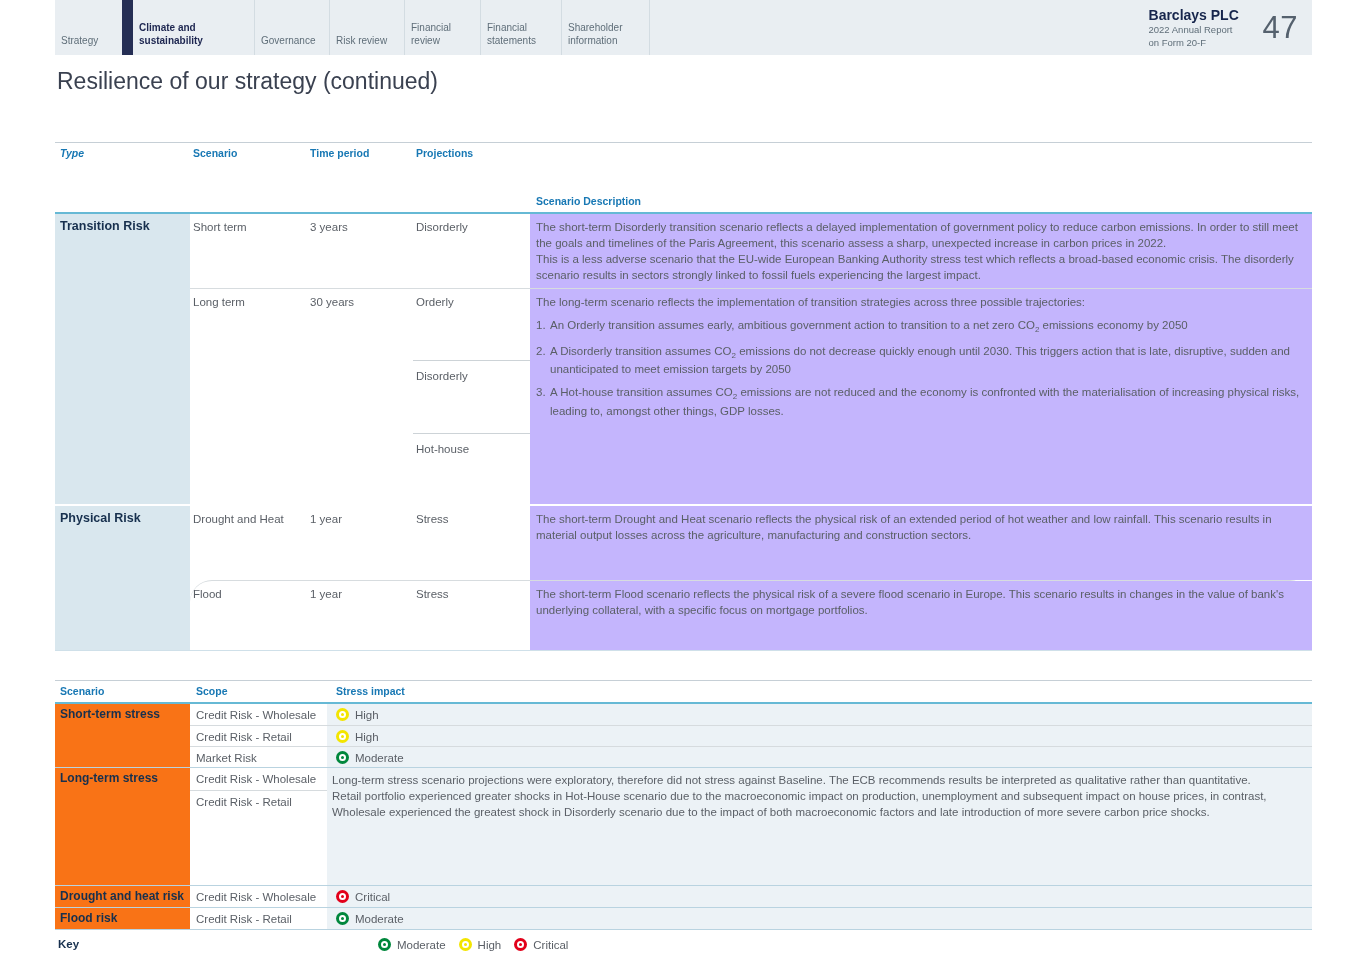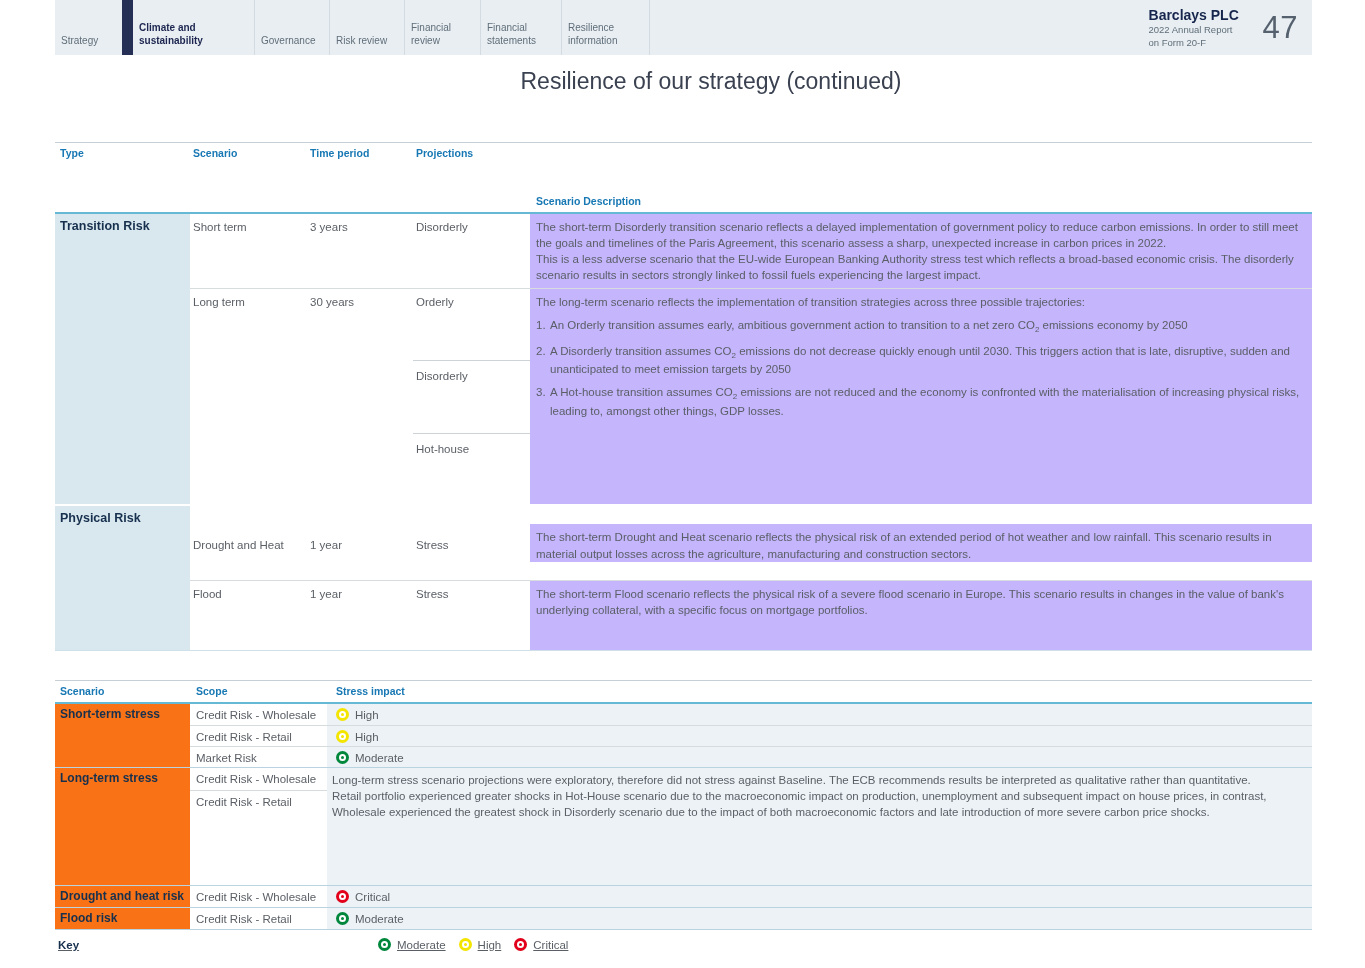--- a/index.html
+++ b/index.html
@@ -14,45 +14,45 @@
   .tab.active { font-weight:bold; color:#1d2650; }
   .tab-bar { width:11px; background:#252e54; }
   .w-strategy{width:67px; border-right:none;} .w-climate{width:122px;} .w-gov{width:75px;}
   .w-risk{width:75px;} .w-finrev{width:76px;} .w-finst{width:81px;} .w-share{width:88px;}
   .nav-spacer { flex:1; }
   .brand { display:flex; flex-direction:column; justify-content:center; font-size:9.5px; line-height:1.3; color:#5f6e79; width:100px; }
   .brand .b-name { font-weight:bold; color:#16254c; font-size:14px; }
   .pagenum { display:flex; align-items:center; font-size:31px; font-weight:300; color:#55616e; padding:0 14px 0 14px; letter-spacing:0.5px; }
 
   
-  h1.title { margin:13px 0 0 57px; font-size:23px; font-weight:400; color:#3a4150;text-align:center; }
+  h1.title { margin:13px 0 0 57px; font-size:23px; font-weight:400; color:#3a4150; }
 
   
   .thead { display:flex; border-top:1px solid #c6cfd6; border-bottom:2px solid #66b9d5; padding:4px 0 5px 0; font-size:10.5px; font-weight:bold; color:#1878b4; }
   .cell-pad { padding-left:3px; }
   .bodytxt { font-size:11.5px; color:#5a5f66; line-height:1.4; }
   .navylabel { font-size:12.5px; font-weight:bold; color:#17304e; }
 
   
   .t1 { margin:47px 0 0 55px; width:1257px; border-bottom:1px solid #cfe0e9; }
-  .c-type{width:135px;} .c-scen{width:117px;} .c-time{width:106px;} .c-proj{width:117px;} .c-desc{flex:1;}
+  .c-type{width:135px;font-style:italic;} .c-scen{width:117px;} .c-time{width:106px;} .c-proj{width:117px;} .c-desc{flex:1;}
   .t1-block { display:flex; }
   .t1-block + .t1-block { margin-top:2px; }
   .t1-typecell { width:135px; background:#d9e7ee; padding:5px 4px 0 5px; }
   .t1-body { flex:1; display:flex; flex-direction:column; }
   .t1-row { display:flex; }
   .t1-row + .t1-row { border-top:1px solid #d7dcdf; }
   .t1-row .c-scen, .t1-row .c-time { padding:5px 6px 0 3px; }
   .t1-proj-single { padding:5px 6px 0 3px; }
   .t1-projstack { display:flex; flex-direction:column; }
   .projcell { padding:5px 6px 0 3px; }
   .projcell.mid, .projcell.last { border-top:1px solid #cdd3d7; padding-top:7px; }
   .projcell.top{ height:71px; } .projcell.mid{ height:73px; } .projcell.last{ flex:1; }
   .t1-desc { flex:1; background:#c4b5fd; padding:5px 10px 0 6px; }
-  .r-short{ min-height:74px; } .r-long{ min-height:216px; } .r-drought{ min-height:74px;align-items:center; } .r-flood{ min-height:70px; }
+  .r-short{ min-height:74px; } .r-long{ min-height:216px; } .r-drought{ min-height:74px; } .r-flood{ min-height:70px;border-radius:22px; }
   .numitem { display:flex; margin-top:7px; }
   .numitem .num { width:14px; flex:none; }
   sub { font-size:8px; }
 
   
   .t2 { margin:29px 0 0 55px; width:1257px; border-bottom:1px solid #b9d3e0; }
   .c2-scen{width:135px;} .c2-scope{width:137px;} .c2-impact{flex:1;}
   .t2-block { display:flex; }
   .t2-block.bt { border-top:1px solid #b9d3e0; }
   .t2-scencell { width:135px; background:#f97316; padding:3px 4px 0 5px; }
@@ -68,21 +68,21 @@
   .t2-text { flex:1; background:#ecf2f6; padding:4px 12px 0 5px; }
 
   
   .dot { position:relative; display:inline-block; width:13px; height:13px; border-radius:50%; flex:none; margin:1px 6px 0 0; }
   .dot::after { content:""; position:absolute; inset:3px; border:2px solid #fff; border-radius:50%; }
   .dot-moderate { background:#00873c; }
   .dot-high { background:#f3e500; }
   .dot-critical { background:#e2001a; }
 
   
-  .keyrow { margin:8px 0 0 55px; width:1257px; display:flex; align-items:flex-end; font-size:11.5px; color:#5a5f66;text-decoration:underline; }
+  .keyrow { margin:8px 0 0 55px; width:1257px; display:flex; align-items:flex-start; font-size:11.5px; color:#5a5f66; }
   .key-label { width:323px; font-size:11.5px; font-weight:bold; color:#17304e; padding-left:3px; }
   .key-item { display:flex; align-items:center; margin-right:13px; }
   .key-item .dot { margin-top:0; }
 </style>
 </head>
 <body>
 
 <div class="page">
 
   <header class="topnav">
@@ -99,21 +99,21 @@
     <div class="tab w-risk">
         <span>Risk review</span>
       </div>
     <div class="tab w-finrev">
         <span>Financial review</span>
       </div>
     <div class="tab w-finst">
         <span>Financial statements</span>
       </div>
     <div class="tab w-share">
-        <span>Resilience information</span>
+        <span>Shareholder information</span>
       </div>
     <div class="nav-spacer"></div>
     <div class="brand">
       <span class="b-name">Barclays PLC</span>
       <span>2022 Annual Report</span>
       <span>on Form 20-F</span>
     </div>
     <div class="pagenum">47</div>
   </header>
 

